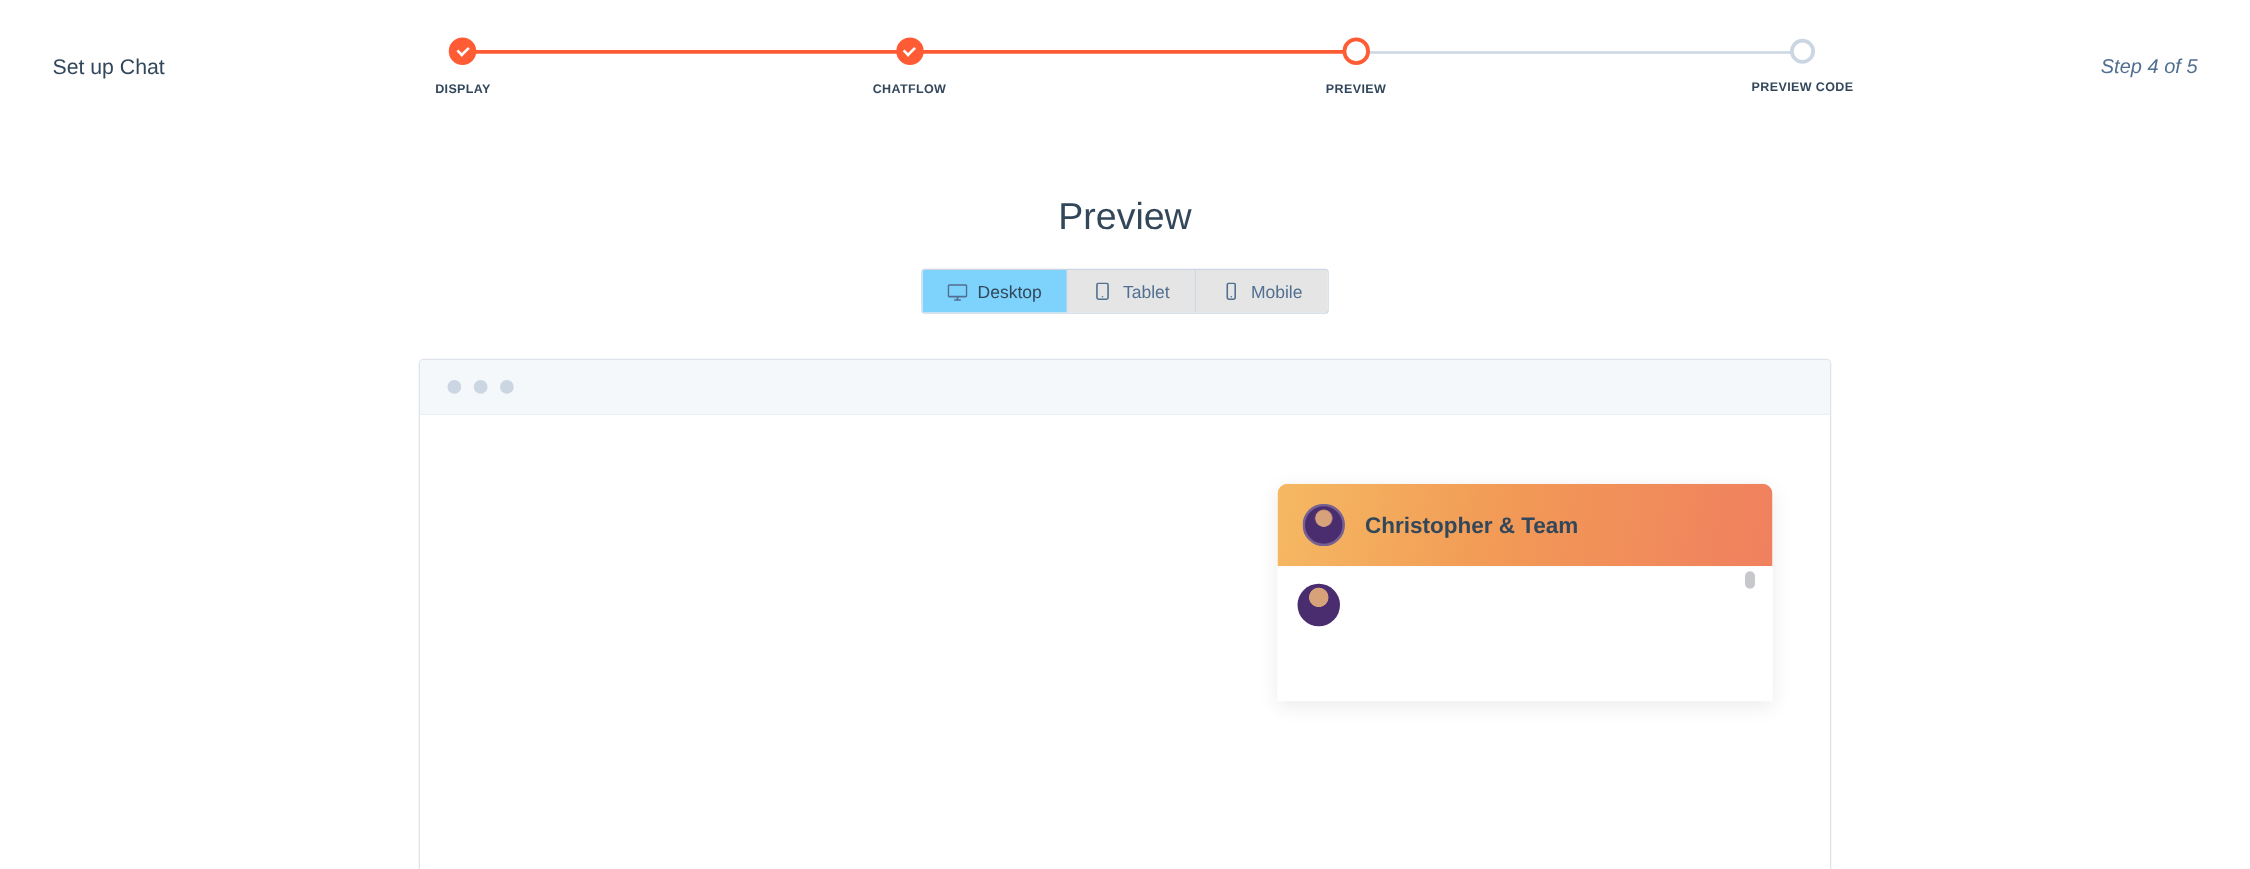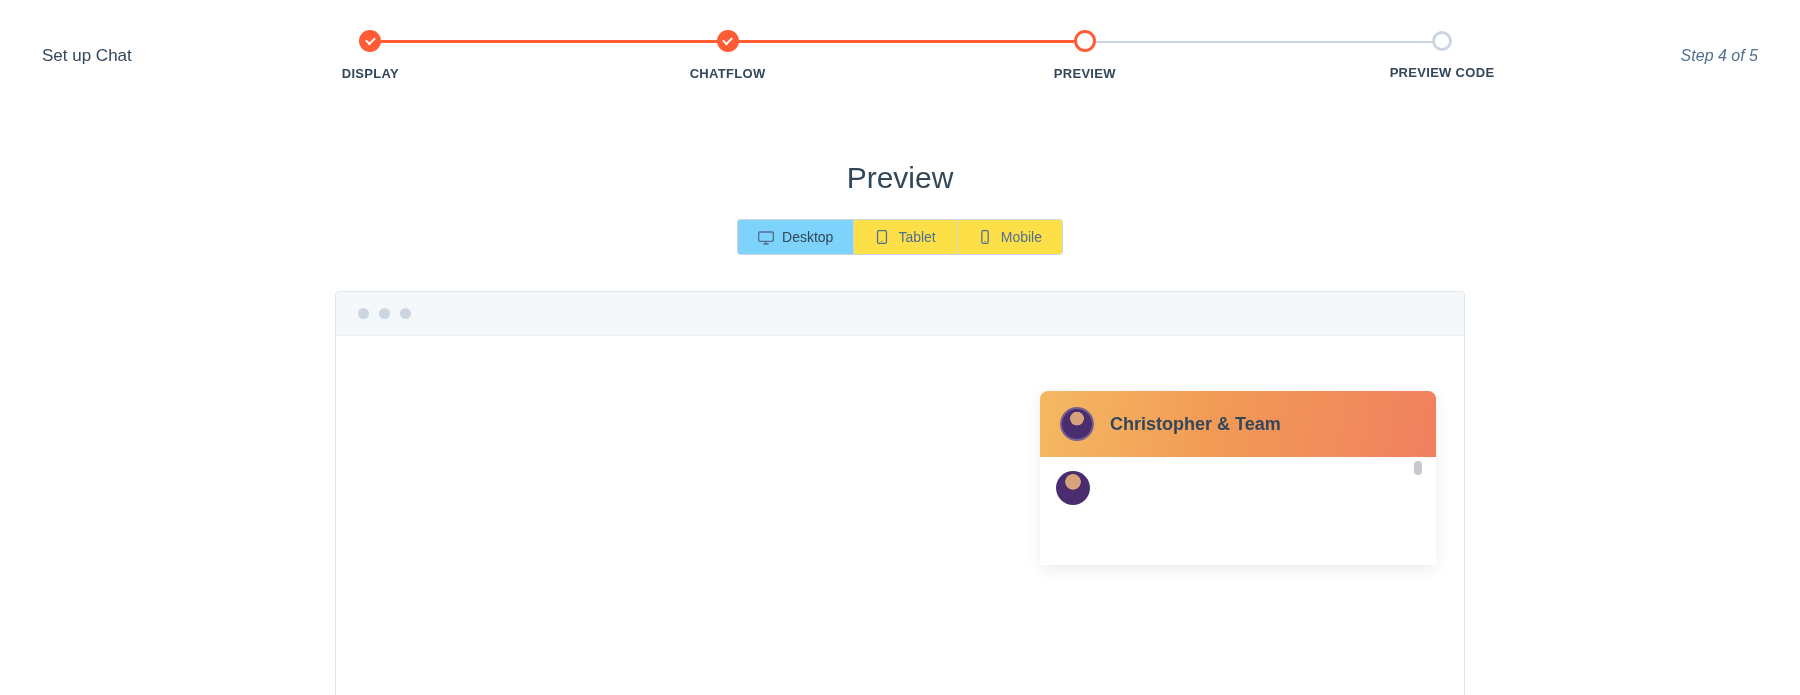--- a/index.html
+++ b/index.html
@@ -81,21 +81,21 @@
     border: 3px solid #ff5c35;
   }
   .step-dot.future {
     background: #fff;
     border: 3px solid #cbd6e2;
     width: 20px;
     height: 20px;
   }
   .step-label {
     margin-top: 14px;
-    font-size: 13px;
+    font-size: 10px;
     font-weight: 600;
     letter-spacing: 0.3px;
     color: #33475b;
   }
 
   
   .preview-section {
     display: flex;
     flex-direction: column;
     align-items: center;
@@ -113,21 +113,21 @@
     border: 1px solid #cbd6e2;
     border-radius: 3px;
     overflow: hidden;
     margin-bottom: 36px;
   }
   .device-btn {
     display: flex;
     align-items: center;
     gap: 8px;
     padding: 9px 20px;
-    background: #fde047;
+    background: #e5e5e5;
     color: #516f90;
     font-size: 14px;
     cursor: pointer;
     border-right: 1px solid #cbd6e2;
   }
   .device-btn:last-child { border-right: none; }
   .device-btn.active {
     background: #7dd3fc;
     color: #33475b;
     align-items: flex-end;
@@ -159,21 +159,21 @@
   }
   .browser-body {
     position: relative;
     height: 420px;
     background: #fff;
   }
 
   
   .chat-widget {
     position: absolute;
-    right: 28px;
+    right: 46px;
     top: 55px;
     width: 396px;
     border-radius: 8px 8px 0 0;
     overflow: hidden;
     box-shadow: 0 4px 16px rgba(0,0,0,0.08);
   }
   .chat-header {
     display: flex;
     align-items: center;
     gap: 16px;

